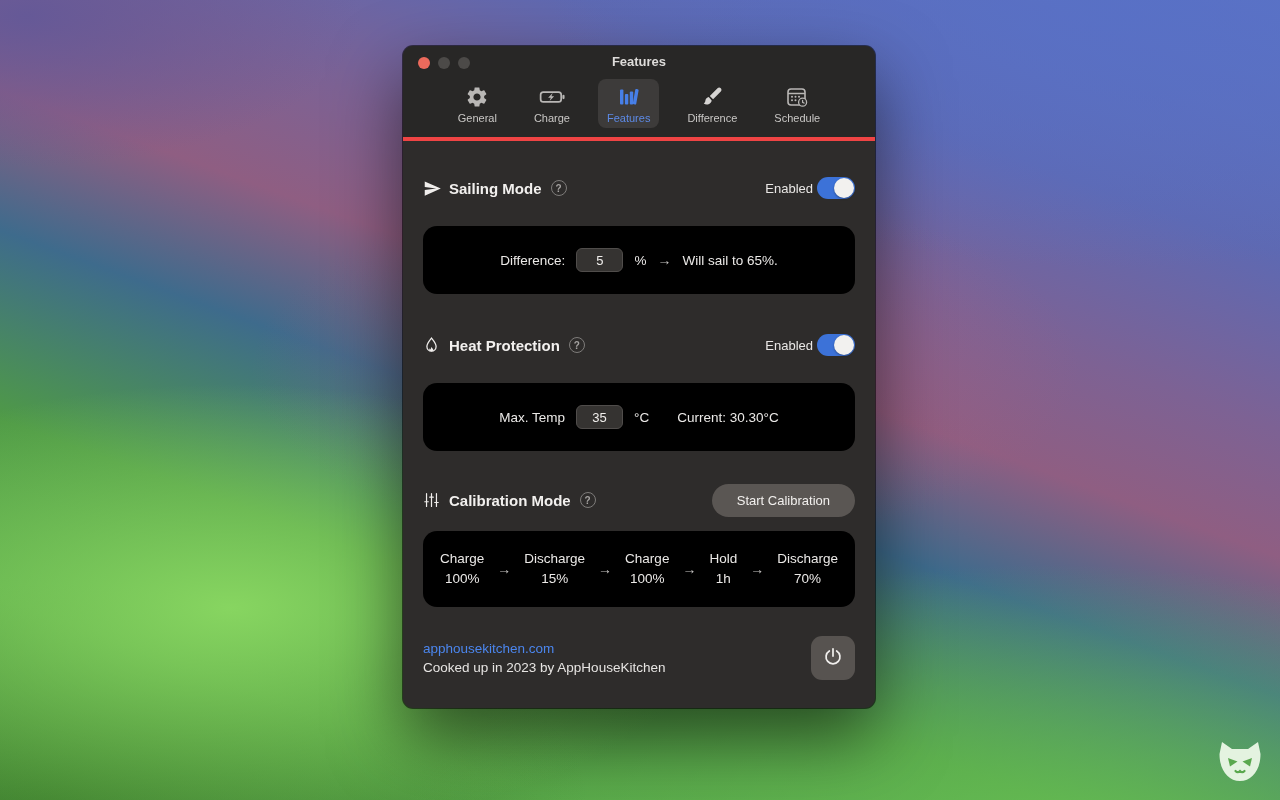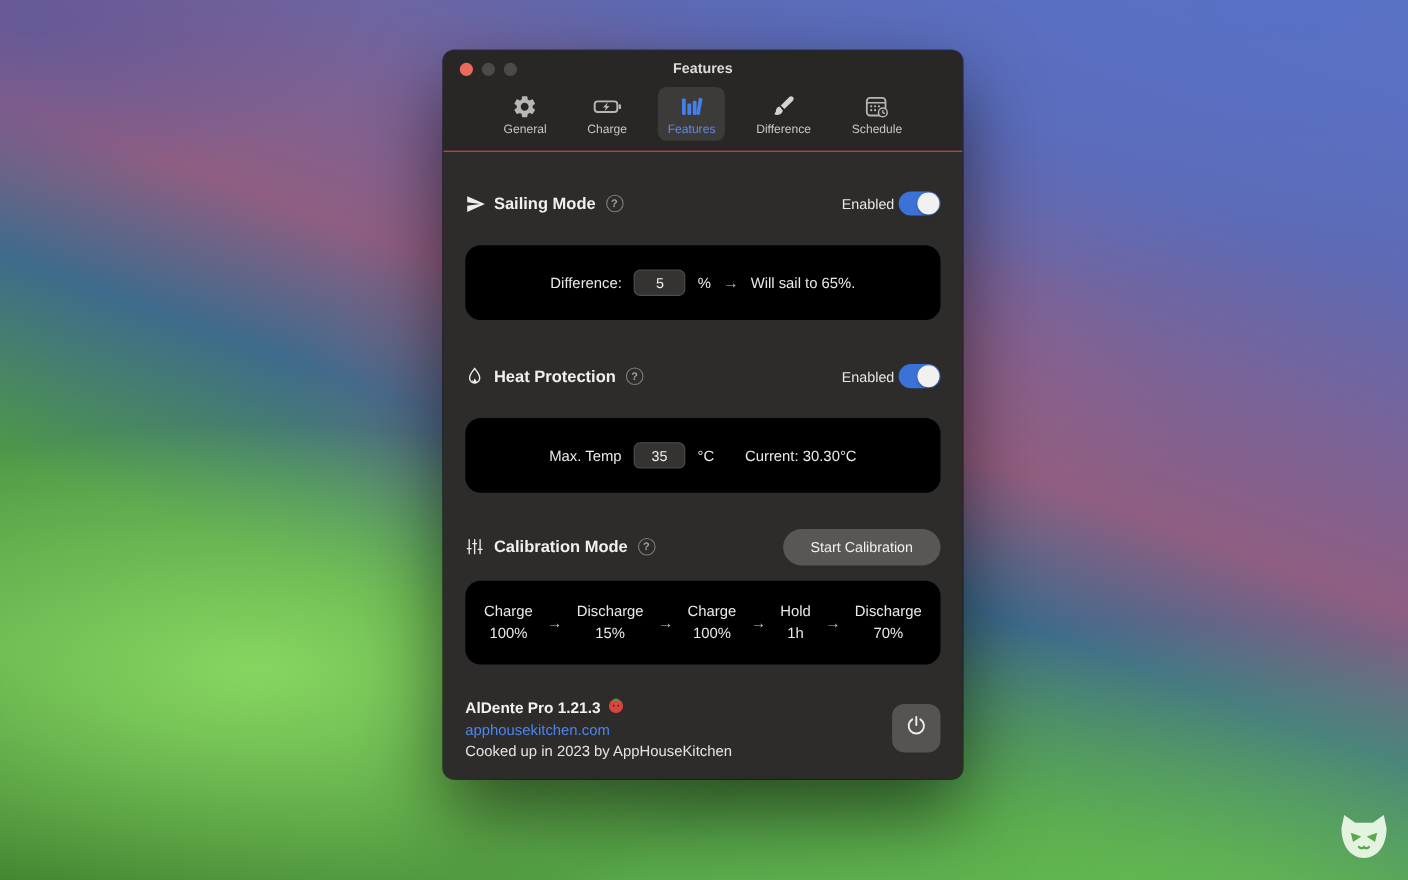--- a/index.html
+++ b/index.html
@@ -20,21 +20,21 @@
   }
 
   
   .window{
     position:absolute; left:403px; top:46px; width:472px; height:662px;
     background:#2e2c2b; border-radius:10px;
     box-shadow:0 30px 70px rgba(0,0,0,.55), 0 0 0 1px rgba(0,0,0,.55);
     overflow:hidden;
     color:#eceae8;
   }
-  .window-header{ background:#282726; border-bottom:1px solid #ef4444; padding-bottom:9px; }
+  .window-header{ background:#282726; border-bottom:4px solid #ef4444; padding-bottom:9px; }
   .titlebar{ position:relative; height:33px; }
   .traffic{ position:absolute; left:15px; top:11px; display:flex; gap:8px; }
   .traffic span{ width:12px; height:12px; border-radius:50%; display:block; }
   .tl-close{ background:#ec6a5c; }
   .tl-min,.tl-max{ background:#4c4a48; }
   .window-title{ position:absolute; left:0; right:0; top:8px; text-align:center; font-size:13px; font-weight:bold; color:#dedcda; }
 
   .toolbar{ display:flex; justify-content:center; gap:19px; }
   .tab{ display:flex; flex-direction:column; align-items:center; gap:2px; padding:5px 9px 4px; border-radius:8px; cursor:default; }
   .tab .ticon{ width:26px; height:26px; display:flex; align-items:center; justify-content:center; }
@@ -251,31 +251,20 @@
       </div>
       <span class="arrow">→</span>
       <div class="step">
         <span>Discharge</span>
         <span>70%</span>
       </div>
     </div>
 
     <div class="footer">
       <div class="footer-left">
-        <div class="app-line">
-          <span>AlDente Pro 1.21.3</span>
-          <span>
-            <svg width="16" height="16" viewBox="0 0 20 20">
-                <circle cx="10" cy="11" r="8" fill="#d6473f"></circle>
-                <path d="M10 3.2 8 1.6l1 2-2.8-.6 1.8 1.7-2.6.7 2.8.8 1.8-1.4 1.8 1.4 2.8-.8-2.6-.7 1.8-1.7-2.8.6 1-2z" fill="#4a9e3f"></path>
-                <circle cx="7.4" cy="10.6" r="1" fill="#3c2320"></circle>
-                <circle cx="12.6" cy="10.6" r="1" fill="#3c2320"></circle>
-              </svg>
-          </span>
-        </div>
         <a class="link" href="#">apphousekitchen.com</a>
         <div class="credit">Cooked up in 2023 by AppHouseKitchen</div>
       </div>
       <button class="power-btn">
         <span>
           <svg width="22" height="22" viewBox="0 0 24 24">
               <path d="M12 3v8" stroke="#f0eeec" stroke-width="1.9" stroke-linecap="round" fill="none"></path>
               <path d="M8 5.4a7.6 7.6 0 1 0 8 0" stroke="#f0eeec" stroke-width="1.9" stroke-linecap="round" fill="none"></path>
             </svg>
         </span>

